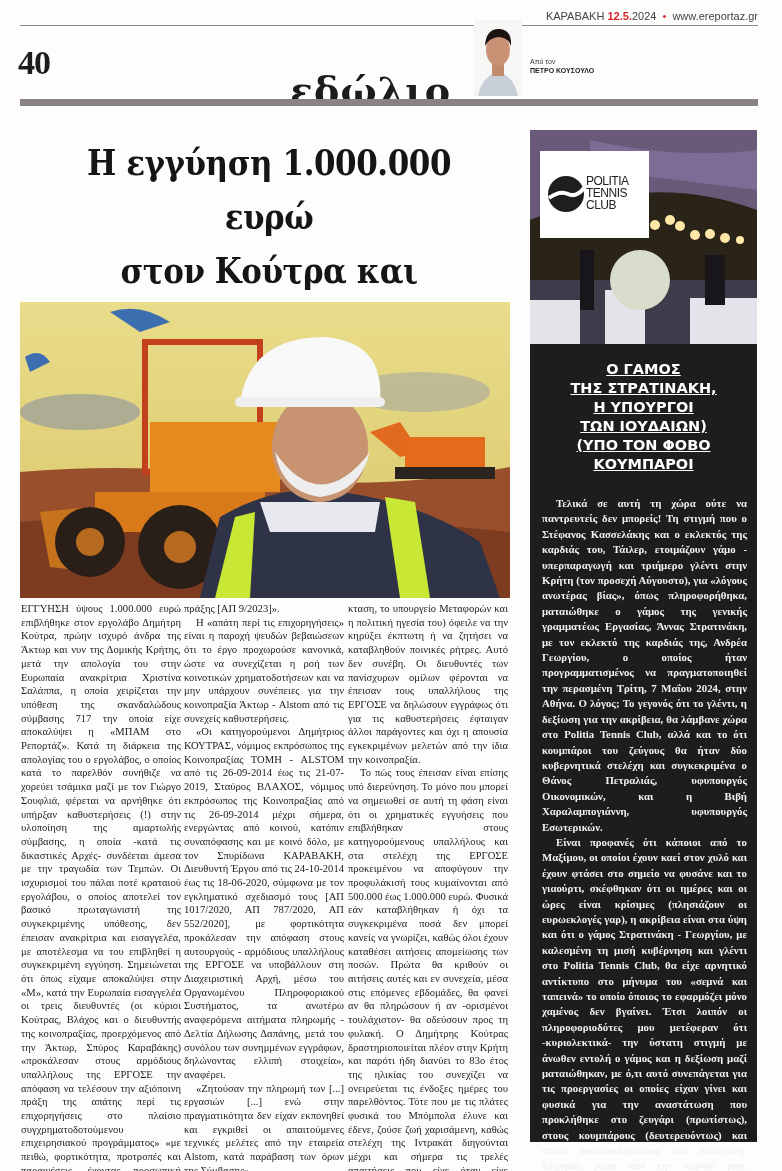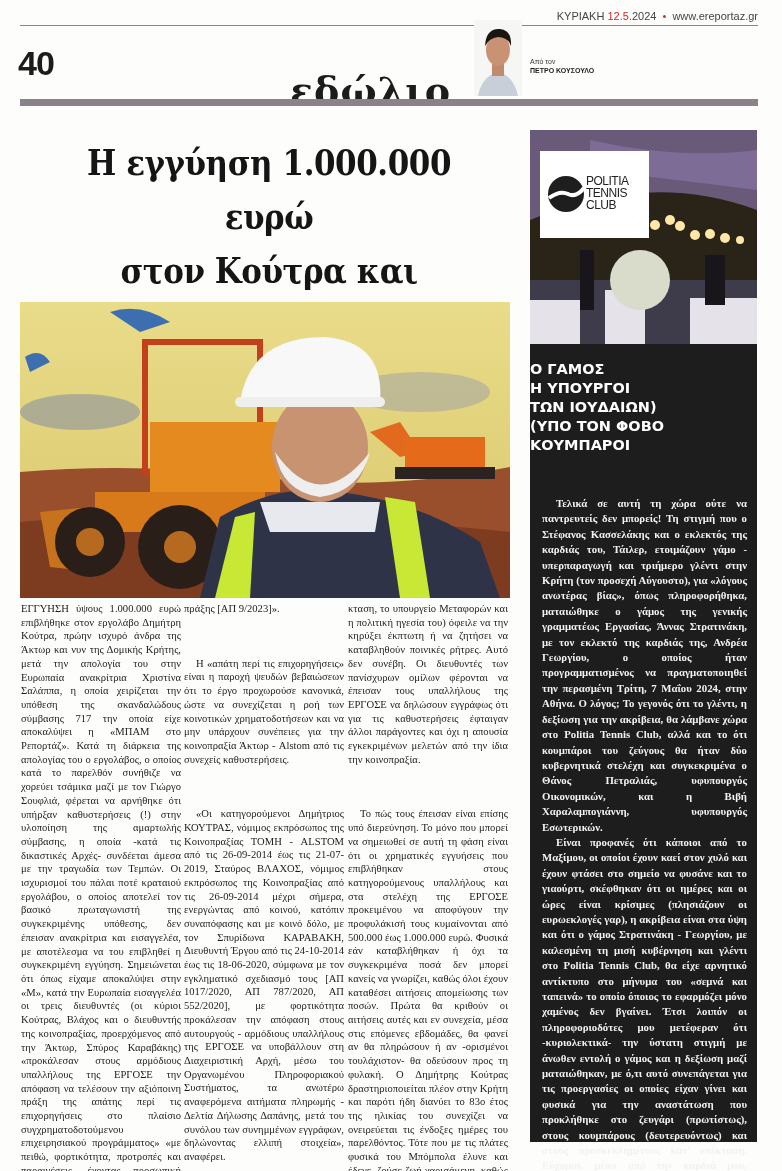--- a/index.html
+++ b/index.html
@@ -2,60 +2,60 @@
 <html><head>
 <meta charset="utf-8">
 <style>
   * { box-sizing: border-box; margin: 0; padding: 0; }
   html, body { width: 782px; height: 1171px; background: #fdfdfb; overflow: hidden; }
   body { position: relative; font-family: "Liberation Serif", serif; color: #1c1c1c; }
 
   
   .topline { position: absolute; left: 20px; top: 10px; width: 738px; height: 16px; text-align: right;
     font-family: "Liberation Sans", sans-serif; font-size: 11px; color: #444; }
-  .topline .date { color: #d7262a; font-weight: normal; }
+  .topline .date { color: #d7262a; font-weight: bold; }
   .topline .dot { color: #d7262a; margin: 0 3px; }
   .toprule { position: absolute; left: 20px; top: 25px; width: 738px; height: 1px; background: #888; }
-  .pagenum { position: absolute; left: 18px; top: 44px; font-family: Liberation Sans, sans-serif; font-weight: bold; font-size: 34px; letter-spacing: -1px; }
+  .pagenum { position: absolute; left: 18px; top: 44px; font-family: Liberation Serif, serif; font-weight: bold; font-size: 34px; letter-spacing: -1px; }
   .section { position: absolute; left: 290px; top: 40px; font-family: "DejaVu Serif", serif; font-weight: bold; font-size: 38px; letter-spacing: 1px; margin-top: 28px; }
   .author-photo { position: absolute; left: 474px; top: 20px; width: 48px; height: 76px; overflow: hidden; }
   .byline { position: absolute; left: 530px; top: 57px; font-family: "Liberation Sans", sans-serif; line-height: 9px; }
   .byline .by { font-size: 7px; color: #333; display: block; }
   .byline .name { font-size: 7px; font-weight: bold; display: block; }
   .greybar { position: absolute; left: 20px; top: 99px; width: 738px; height: 7px; background: #8a8288; }
 
   
   .headline { position: absolute; left: 20px; top: 135px; width: 498px; text-align: center;
     font-family: "DejaVu Serif", serif; font-weight: bold; font-size: 36px; line-height: 54px; letter-spacing: -0.5px; color: #151515; transform: scaleX(0.86); transform-origin: center top; }
 
   
   .photo { position: absolute; left: 20px; top: 302px; width: 490px; height: 296px; overflow: hidden; }
 
   
   .col { position: absolute; top: 602px; width: 160px; font-size: 10.6px; line-height: 13.7px; text-align: justify; hyphens: auto; }
   .col p { text-indent: 0; }
-  .col p.ind { text-indent: 12px; margin-top: 41px; }
+  .col p.ind { text-indent: 12px; }
   .c1 { left: 21px; }
   .c2 { left: 184px; }
   .c3 { left: 348px; }
 
   
   .sidebar { position: absolute; left: 530px; top: 130px; width: 227px; height: 1012px; background: #1d1d1d; }
   .sb-photo { position: absolute; left: 0; top: 0; width: 227px; height: 214px; overflow: hidden; }
   .sb-logo { position: absolute; left: 10px; top: 21px; width: 109px; height: 87px; background: #fff; }
   .sb-logo-text { position: absolute; left: 46px; top: 24px; font-family: "Liberation Sans", sans-serif; font-size: 12px; line-height: 12px; color: #222; letter-spacing: -0.5px; }
-  .sb-title { position: absolute; left: 0; top: 230px; width: 227px; font-family: "DejaVu Sans", sans-serif; font-weight: bold; color: #fff; font-size: 14.5px; line-height: 19px; }
+  .sb-title { position: absolute; left: 0; top: 230px; width: 227px; text-align: center; font-family: "DejaVu Sans", sans-serif; font-weight: bold; color: #fff; font-size: 14.5px; line-height: 19px; text-decoration: underline; }
   .sb-body { position: absolute; left: 12px; top: 366px; width: 205px; font-size: 10.8px; line-height: 15.4px; color: #f2f2f2; font-weight: bold; text-align: justify; }
   .sb-body p { text-indent: 14px; }
 </style>
 </head>
 <body>
 
 <div class="topline">
-  <span>ΚΥΡΙΑΚΗ</span>
+  <span>ΚΑΡΑΒΑΚΗ</span>
   <span class="date">12.5.</span><span>2024</span>
   <span class="dot">•</span>
   <span>www.ereportaz.gr</span>
 </div>
 <div class="toprule"></div>
 <div class="pagenum">40</div>
 <div class="section">εδώλιο</div>
 <div class="author-photo">
   <svg width="48" height="76" viewBox="0 0 48 76">
     <rect width="48" height="76" fill="#f6f6f4"></rect>
@@ -164,20 +164,21 @@
       </svg>
       <div class="sb-logo-text">
         <div>POLITIA</div>
         <div>TENNIS</div>
         <div>CLUB</div>
       </div>
     </div>
   </div>
   <h2 class="sb-title">
     <div>Ο ΓΑΜΟΣ</div>
+    <div>ΤΗΣ ΣΤΡΑΤΙΝΑΚΗ,</div>
     <div>Η ΥΠΟΥΡΓΟΙ</div>
     <div>ΤΩΝ ΙΟΥΔΑΙΩΝ)</div>
     <div>(ΥΠΟ ΤΟΝ ΦΟΒΟ</div>
     <div>ΚΟΥΜΠΑΡΟΙ</div>
   </h2>
   <div class="sb-body">
     <p>Τελικά σε αυτή τη χώρα ούτε να παντρευτείς δεν μπορείς! Τη στιγμή που ο Στέφανος Κασσελάκης και ο εκλεκτός της καρδιάς του, Τάιλερ, ετοιμάζουν γάμο - υπερπαραγωγή και τριήμερο γλέντι στην Κρήτη (τον προσεχή Αύγουστο), για «λόγους ανωτέρας βίας», όπως πληροφορήθηκα, ματαιώθηκε ο γάμος της γενικής γραμματέως Εργασίας, Άννας Στρατινάκη, με τον εκλεκτό της καρδιάς της, Ανδρέα Γεωργίου, ο οποίος ήταν προγραμματισμένος να πραγματοποιηθεί την περασμένη Τρίτη, 7 Μαΐου 2024, στην Αθήνα. Ο λόγος; Το γεγονός ότι το γλέντι, η δεξίωση για την ακρίβεια, θα λάμβανε χώρα στο Politia Tennis Club, αλλά και το ότι κουμπάροι του ζεύγους θα ήταν δύο κυβερνητικά στελέχη και συγκεκριμένα ο Θάνος Πετραλιάς, υφυπουργός Οικονομικών, και η Βιβή Χαραλαμπογιάννη, υφυπουργός Εσωτερικών.</p>
     <p>Είναι προφανές ότι κάποιοι από το Μαξίμου, οι οποίοι έχουν καεί στον χυλό και έχουν φτάσει στο σημείο να φυσάνε και το γιαούρτι, σκέφθηκαν ότι οι ημέρες και οι ώρες είναι κρίσιμες (πλησιάζουν οι ευρωεκλογές γαρ), η ακρίβεια είναι στα ύψη και ότι ο γάμος Στρατινάκη - Γεωργίου, με καλεσμένη τη μισή κυβέρνηση και γλέντι στο Politia Tennis Club, θα είχε αρνητικό αντίκτυπο στο μήνυμα του «σεμνά και ταπεινά» το οποίο όποιος το εφαρμόζει μόνο χαμένος δεν βγαίνει. Έτσι λοιπόν οι πληροφοριοδότες μου μετέφεραν ότι -κυριολεκτικά- την ύστατη στιγμή με άνωθεν εντολή ο γάμος και η δεξίωση μαζί ματαιώθηκαν, με ό,τι αυτό συνεπάγεται για τις προεργασίες οι οποίες είχαν γίνει και φυσικά για την αναστάτωση που προκλήθηκε στο ζευγάρι (πρωτίστως), στους κουμπάρους (δευτερευόντως) και στους προσκεκλημένους κατ' επέκταση. Εύχομαι, μέσα από την καρδιά μου, ολόψυχα στην γ.γ. Εργασίας και στον εκλεκτό της καρδιάς της σύντομα να απολαύσουν το μυστήριο και φυσικά στους κουμπάρους να είναι πάντα άξιοι!</p>
   </div>
 </aside>

